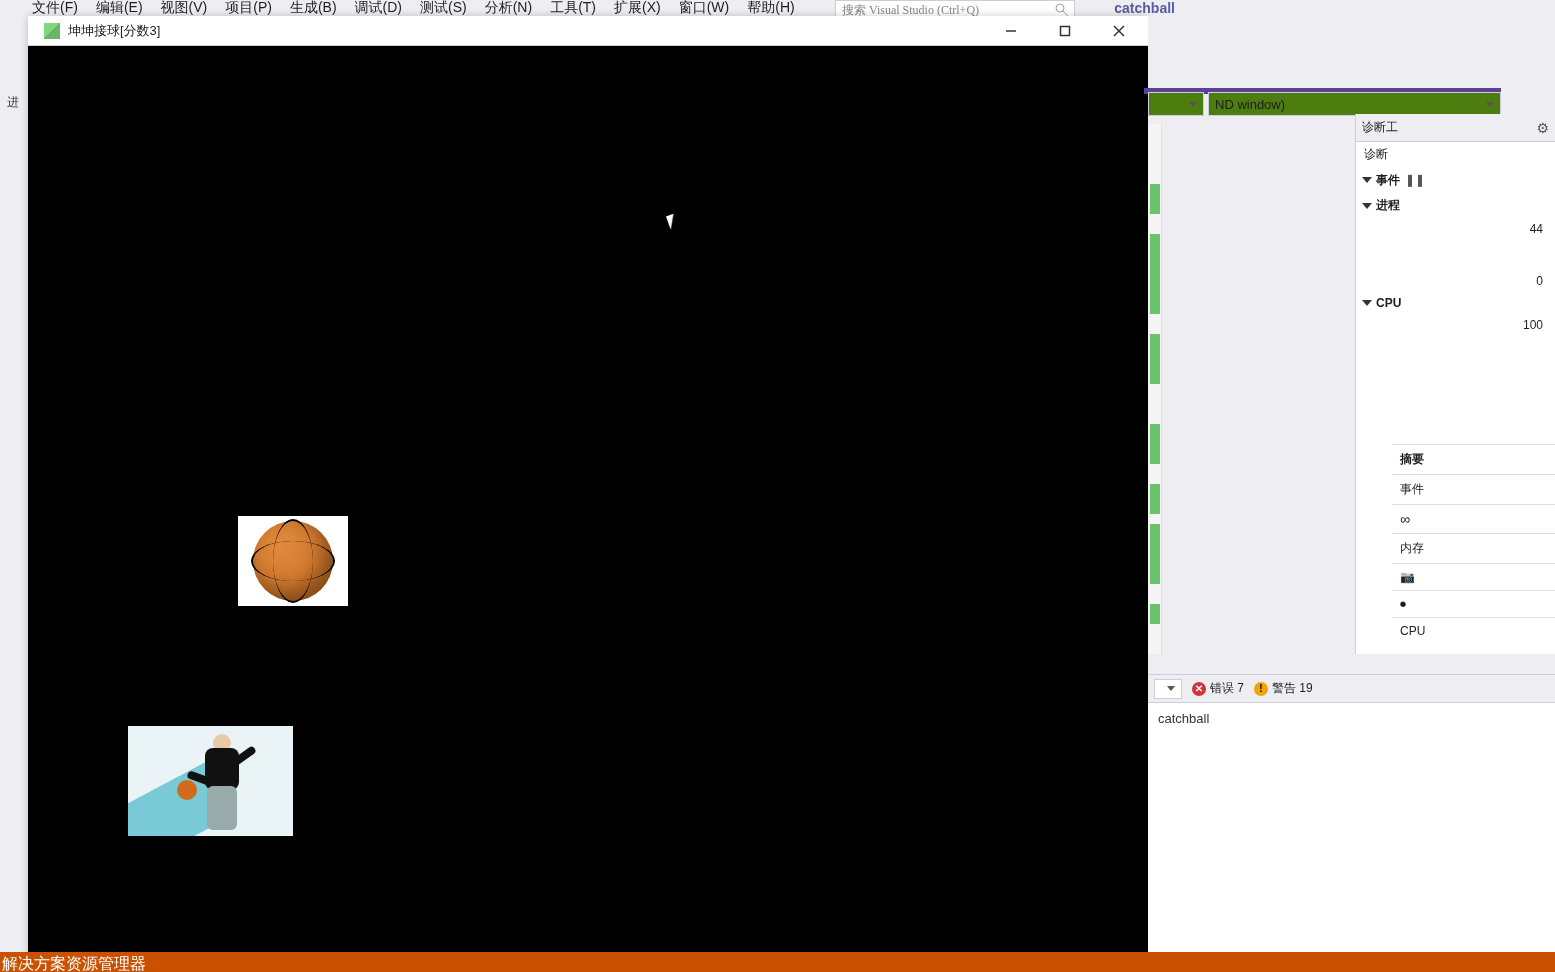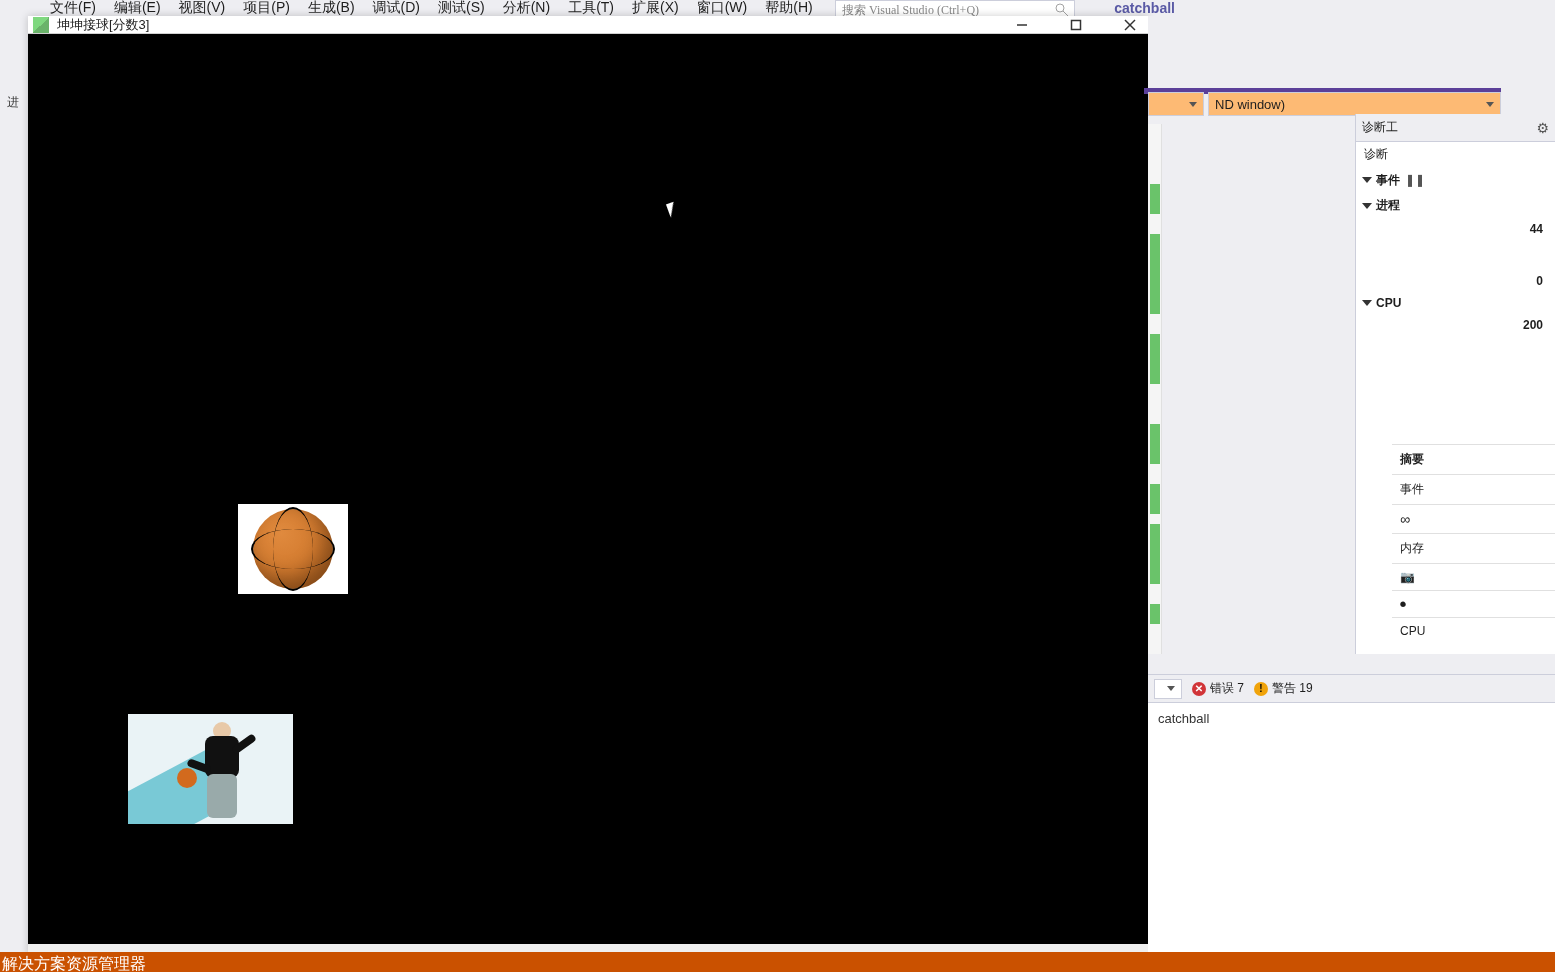--- a/index.html
+++ b/index.html
@@ -14,21 +14,21 @@
       position: relative;
     }
     
     .vs-menubar {
       position: absolute;
       top: 0; left: 0; right: 0;
       height: 16px;
       background: #eeeef2;
       display: flex;
       align-items: center;
-      padding-left: 50px;
+      padding-left: 32px;
       gap: 18px;
       color: #1e1e1e;
     }
     .vs-menubar .item { font-size: 14px; cursor: default; }
     .vs-search {
       position: absolute;
       right: 480px;
       top: 0;
       width: 240px;
       height: 20px;
@@ -93,25 +93,25 @@
     .game-window {
       position: absolute;
       left: 28px;
       top: 16px;
       width: 1120px;
       height: 940px;
       background: #f0f0f0;
       box-shadow: 0 0 8px rgba(0,0,0,.2);
     }
     .game-titlebar {
-      height: 18px;
+      height: 30px;
       background: #fff;
       display: flex;
       align-items: center;
-      padding: 0 5px;
+      padding: 0 16px;
       border-bottom: 1px solid #d0d0d0;
     }
     .game-icon {
       width: 16px; height: 16px;
       background: linear-gradient(135deg, #7fd87f 50%, #6ab36a 50%);
       margin-right: 8px;
     }
     .game-title { font-size: 13px; color: #222; }
     .win-controls {
       margin-left: auto;
@@ -207,21 +207,21 @@
       top: 76px;
       right: 54px;
       height: 24px;
       left: 0;
       display: flex;
       align-items: center;
     }
     .code-nav .drop {
       height: 24px;
       border: 1px solid #cccedb;
-      background: #fdba74;
+      background: #4d7c0f;
       display: flex;
       align-items: center;
       padding: 0 6px;
       font-size: 13px;
     }
     .code-nav .drop.small { width: 56px; justify-content: flex-end; margin-right: 4px;}
     .code-nav .drop.big { flex:1; }
     .code-nav .purple-tab {
       position:absolute; top:72px; left:-4px; right:54px; height:6px; background:#5b3f99;
     }
@@ -236,21 +236,21 @@
       border-left: 1px solid #cccedb;
     }
     .diag-panel .hdr {
       height: 28px; background: #eeeef2; border-bottom:1px solid #cccedb;
       display:flex; align-items:center; padding-left:6px; font-size:12px;
     }
     .diag-panel .gear { margin-left:auto; margin-right:6px; font-size:14px; color:#555;}
     .diag-panel .row { display:flex; align-items:center; padding:4px 8px; font-size:12px; gap:6px;}
     .tri { width:0;height:0;border-top:5px solid transparent;border-bottom:5px solid transparent;border-left:6px solid #333; transform:rotate(90deg);}
     .diag-panel .label { font-weight:600;}
-    .diag-panel .num { margin-left:auto; padding-right:4px;font-weight:bold;}
+    .diag-panel .num { margin-left:auto; padding-right:4px;}
     .diag-panel .tabs { position:absolute; top:330px; left:0; right:0;}
     .diag-panel .tabs .t { padding:6px 8px; font-size:12px; border-top:1px solid #e0e0e0;margin-left:36px;}
     .diag-panel .tabs .t.active { background:#fff; font-weight:600;}
     .diag-panel .btn-icon { width:18px;height:18px; display:flex;align-items:center;justify-content:center; color:#555; font-size:12px;}
     .infinity { font-size:14px; }
     
     .vscroll {
       position:absolute; left:0; top:108px; width:14px; height:530px;
       background:#f5f5f5; border-right:1px solid #e0e0e0;
     }
@@ -430,21 +430,21 @@
         <span class="num">44</span>
       </div>
     <div class="row" style="margin-top:30px">
         <span class="num">0</span>
       </div>
     <div class="row">
       <span class="tri"></span>
       <span class="label">CPU</span>
     </div>
     <div class="row">
-        <span class="num">200</span>
+        <span class="num">100</span>
       </div>
 
     <div class="tabs">
       <div class="t active">摘要</div>
       <div class="t">事件</div>
       <div class="t" style="display:flex;align-items:center;gap:6px">
           <span class="infinity">∞</span>
         </div>
       <div class="t">内存</div>
       <div class="t" style="display:flex;align-items:center;gap:6px">

